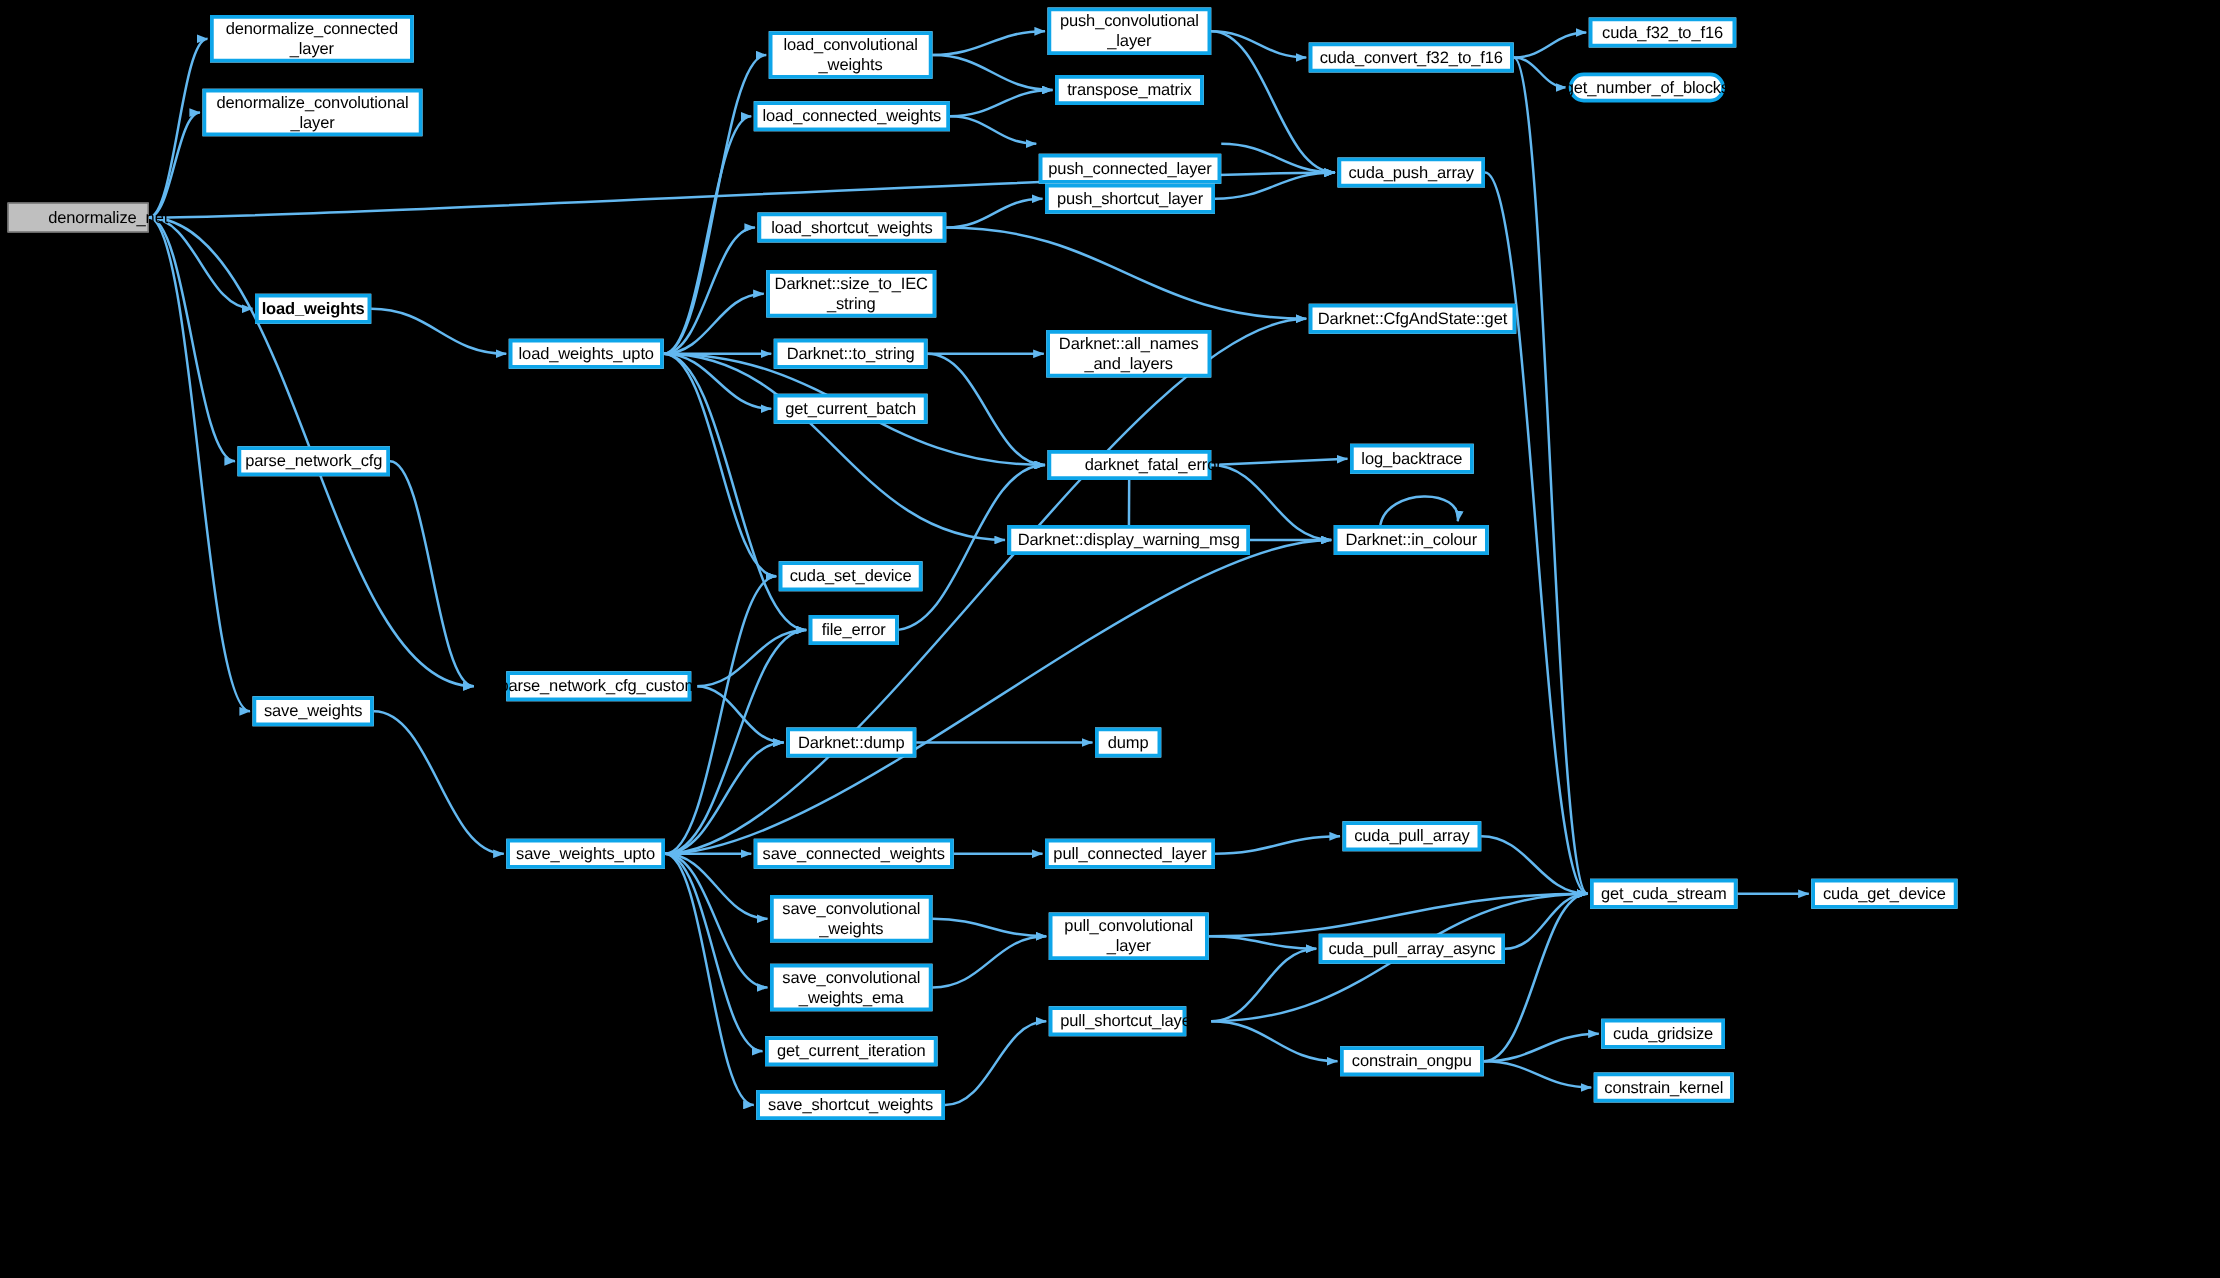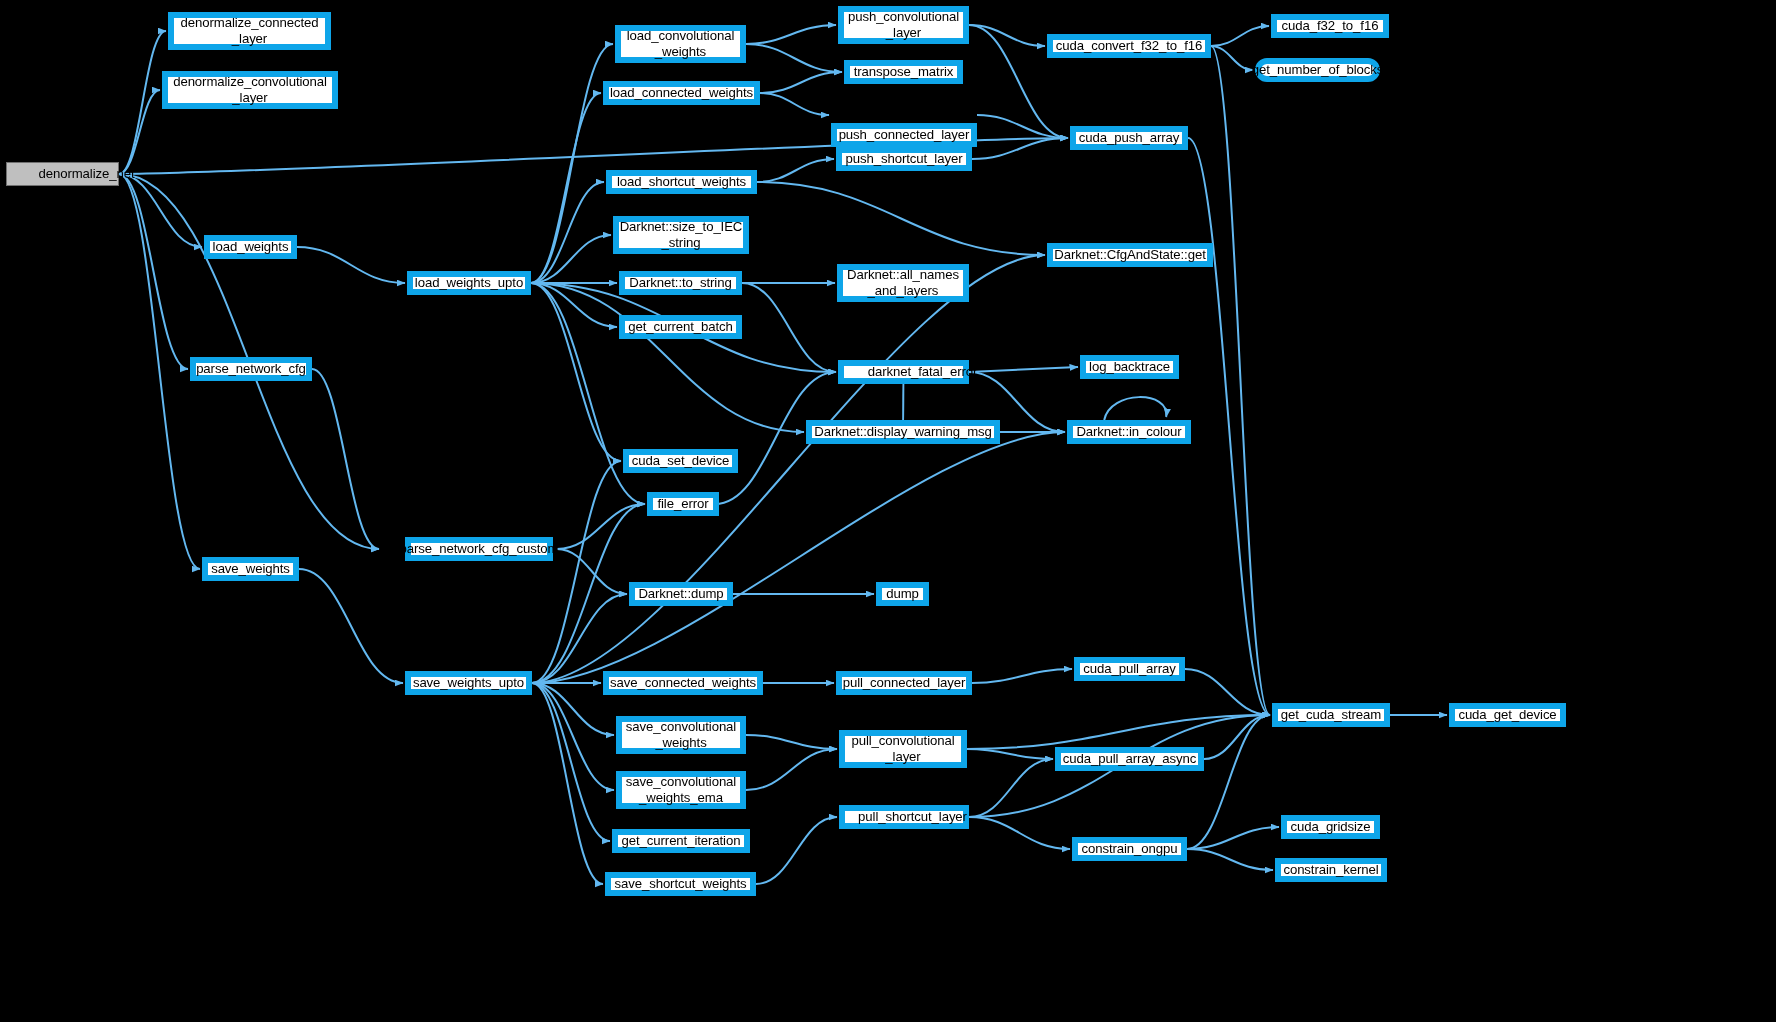--- a/index.html
+++ b/index.html
@@ -19,21 +19,21 @@
     position: absolute;
     left: 0; top: 0;
     width: 1776px;
     height: 1022px;
     pointer-events: none;
   }
   .node {
     position: absolute;
     box-sizing: border-box;
     background: #ffffff;
-    border: 6px solid #0ea5e9;
+    border: 3px solid #0ea5e9;
     color: #000000;
     font-size: 13.2px;
     line-height: 1.18;
     display: flex;
     align-items: center;
     justify-content: center;
     text-align: center;
     white-space: pre;
     letter-spacing: -0.1px;
     cursor: pointer;
@@ -126,21 +126,21 @@
         <path d="M 1187 849 C 1225.7 849, 1234.3 870, 1273 870" fill="none" stroke="#63b8f0" stroke-width="2" marker-end="url(#arrowhead)"></path>
         <path d="M 1390 715 L 1447 715" fill="none" stroke="#63b8f0" stroke-width="2" marker-end="url(#arrowhead)"></path>
       </g>
   </svg>
   <div id="nodes-group">
       <div class="node root" style="left: 6px; top: 162px; width: 113px; height: 24px; padding-left: 48px;">denormalize_net</div>
       <div class="node" style="left: 168px; top: 12px; width: 163px; height: 38px;">denormalize_connected
 _layer</div>
       <div class="node" style="left: 162px; top: 71px; width: 176px; height: 38px;">denormalize_convolutional
 _layer</div>
-      <div class="node" style="left: 204px; top: 235px; width: 93px; height: 24px;">load_weights</div>
+      <div class="node" style="left: 204px; top: 235px; width: 93px; height: 24px; font-weight: bold;">load_weights</div>
       <div class="node" style="left: 190px; top: 357px; width: 122px; height: 24px;">parse_network_cfg</div>
       <div class="node" style="left: 202px; top: 557px; width: 97px; height: 24px;">save_weights</div>
       <div class="node" style="left: 407px; top: 271px; width: 124px; height: 24px;">load_weights_upto</div>
       <div class="node" style="left: 381px; top: 537px; width: 148px; height: 24px; margin-left: 24px;">parse_network_cfg_custom</div>
       <div class="node" style="left: 405px; top: 671px; width: 127px; height: 24px;">save_weights_upto</div>
       <div class="node" style="left: 615px; top: 25px; width: 131px; height: 38px;">load_convolutional
 _weights</div>
       <div class="node" style="left: 603px; top: 81px; width: 157px; height: 24px;">load_connected_weights</div>
       <div class="node" style="left: 606px; top: 170px; width: 151px; height: 24px;">load_shortcut_weights</div>
       <div class="node" style="left: 613px; top: 216px; width: 136px; height: 38px;">Darknet::size_to_IEC
@@ -163,21 +163,21 @@
       <div class="node" style="left: 831px; top: 103px; width: 146px; height: 24px; margin-top: 20px;">push_connected_layer</div>
       <div class="node" style="left: 836px; top: 147px; width: 136px; height: 24px;">push_shortcut_layer</div>
       <div class="node" style="left: 837px; top: 264px; width: 132px; height: 38px;">Darknet::all_names
 _and_layers</div>
       <div class="node" style="left: 838px; top: 360px; width: 131px; height: 24px; padding-left: 38px;">darknet_fatal_error</div>
       <div class="node" style="left: 806px; top: 420px; width: 194px; height: 24px;">Darknet::display_warning_msg</div>
       <div class="node" style="left: 876px; top: 582px; width: 53px; height: 24px;">dump</div>
       <div class="node" style="left: 836px; top: 671px; width: 136px; height: 24px;">pull_connected_layer</div>
       <div class="node" style="left: 839px; top: 730px; width: 128px; height: 38px;">pull_convolutional
 _layer</div>
-      <div class="node" style="left: 839px; top: 805px; width: 130px; height: 24px; padding-left: 17px;">pull_shortcut_layer</div>
+      <div class="node" style="left: 839px; top: 805px; width: 110px; height: 24px; padding-left: 17px;">pull_shortcut_layer</div>
       <div class="node" style="left: 1047px; top: 34px; width: 164px; height: 24px;">cuda_convert_f32_to_f16</div>
       <div class="node" style="left: 1070px; top: 126px; width: 118px; height: 24px;">cuda_push_array</div>
       <div class="node" style="left: 1047px; top: 243px; width: 166px; height: 24px;">Darknet::CfgAndState::get</div>
       <div class="node" style="left: 1080px; top: 355px; width: 99px; height: 24px;">log_backtrace</div>
       <div class="node" style="left: 1067px; top: 420px; width: 124px; height: 24px;">Darknet::in_colour</div>
       <div class="node" style="left: 1074px; top: 657px; width: 111px; height: 24px;">cuda_pull_array</div>
       <div class="node" style="left: 1055px; top: 747px; width: 149px; height: 24px;">cuda_pull_array_async</div>
       <div class="node" style="left: 1072px; top: 837px; width: 115px; height: 24px;">constrain_ongpu</div>
       <div class="node" style="left: 1271px; top: 14px; width: 118px; height: 24px;">cuda_f32_to_f16</div>
       <div class="node" style="left: 1255px; top: 58px; width: 125px; height: 24px; border-radius: 12px;">get_number_of_blocks</div>

